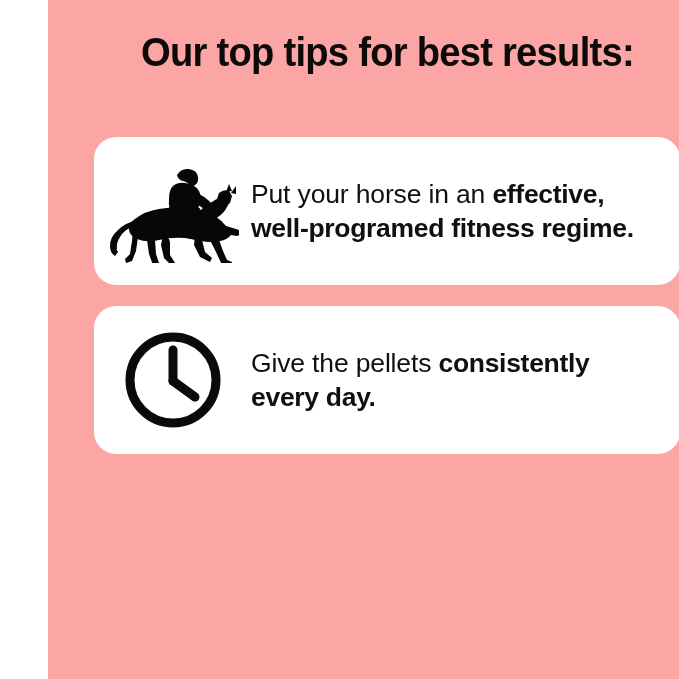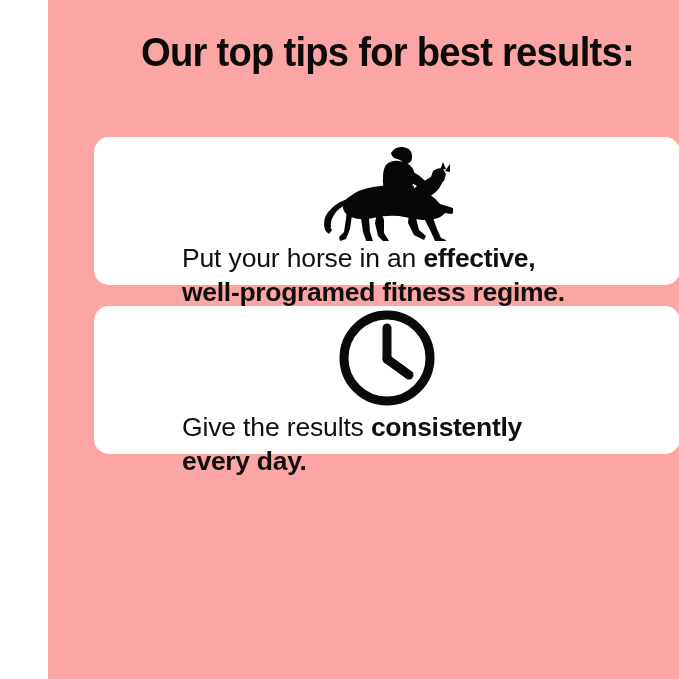--- a/index.html
+++ b/index.html
@@ -39,25 +39,25 @@
     position: absolute;
     left: 46px;
     top: 137px;
     width: 586px;
   }
   .tip-card {
     position: relative;
     width: 586px;
     height: 148px;
     background: #ffffff;
-    border-radius: 15px;
+    border-radius: 22px;
     margin-bottom: 21px;
     box-sizing: border-box;
     display: flex;
-    flex-direction: column;
+    flex-direction: row;
     align-items: center;
   }
   .tip-card:last-child { margin-bottom: 0; }
 
   .icon-cell {
     width: 157px;
     min-width: 157px;
     height: 148px;
     display: flex;
     align-items: center;
@@ -127,19 +127,19 @@
 
     <div class="tip-card">
       <div class="icon-cell">
         <svg width="104" height="104" viewBox="0 0 104 104" aria-hidden="true">
           <circle cx="52" cy="52" r="43" fill="none" stroke="#0a0a0a" stroke-width="9"></circle>
           <path d="M52 22 L52 53" fill="none" stroke="#0a0a0a" stroke-width="9" stroke-linecap="round"></path>
           <path d="M52 53 L74 69" fill="none" stroke="#0a0a0a" stroke-width="9" stroke-linecap="round"></path>
         </svg>
       </div>
       <div class="tip-text">
-        <span class="lead">Give the results </span><span class="em">consistently every day.</span>
+        <span class="lead">Give the pellets </span><span class="em">consistently every day.</span>
       </div>
     </div>
 
 
   </div>
 </div>
 
 </body></html>

